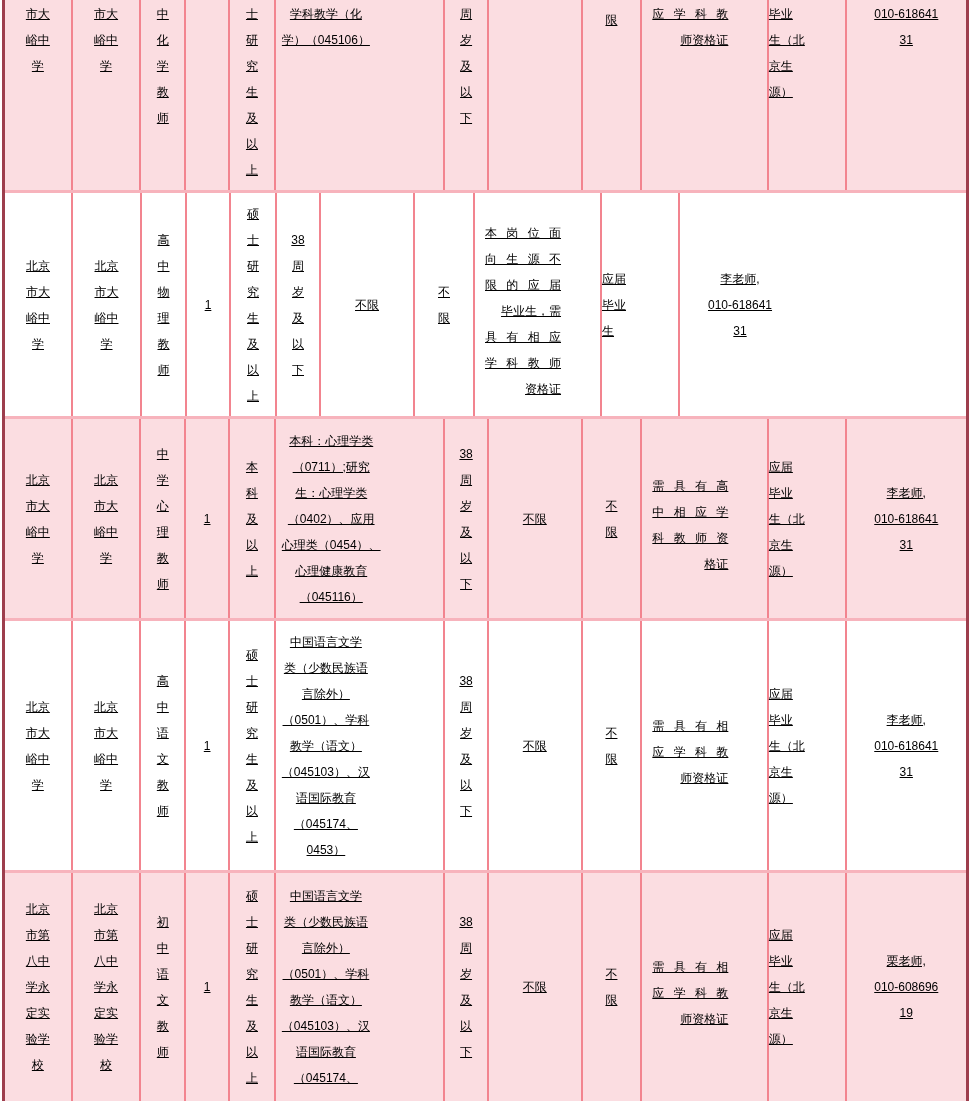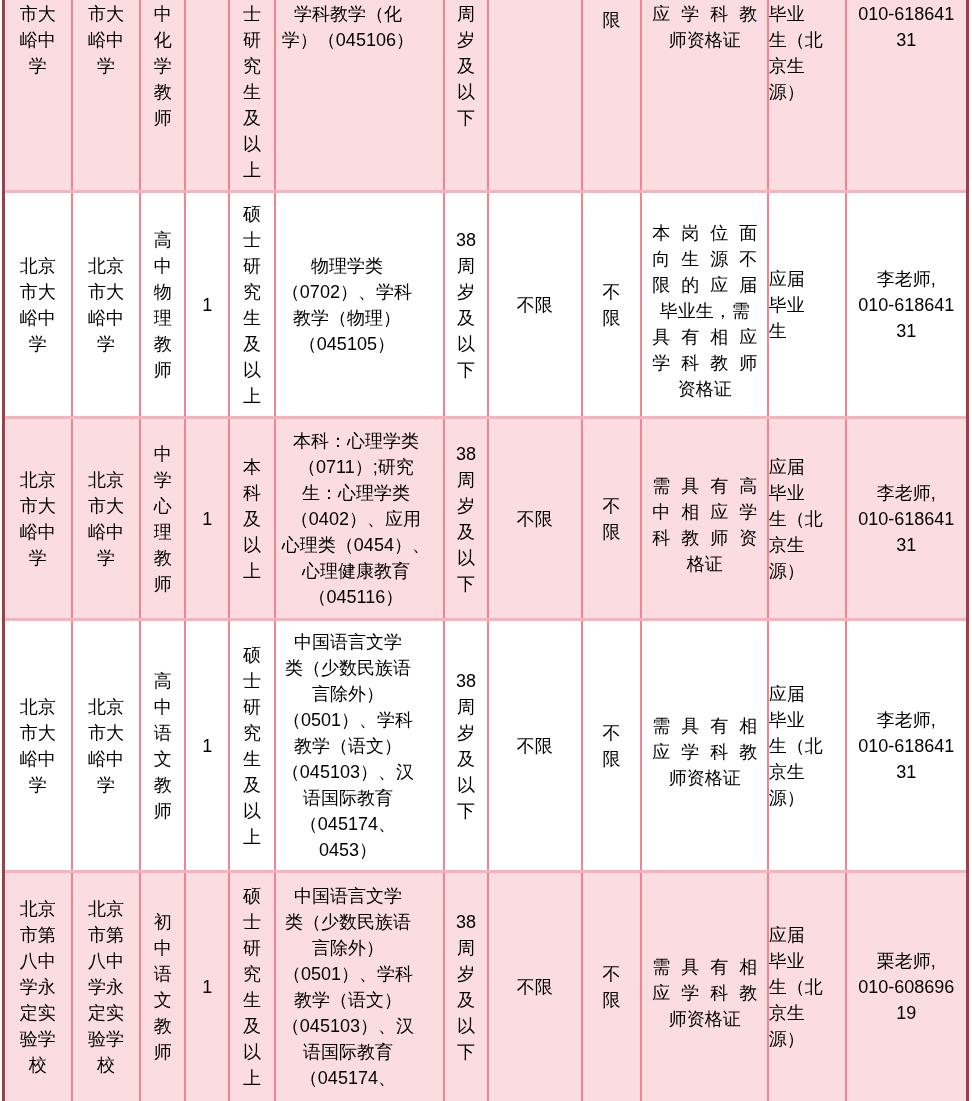--- a/index.html
+++ b/index.html
@@ -17,29 +17,30 @@
   }
   .row{display:flex;border-bottom:3px solid var(--sep);overflow:hidden;}
   .r1{height:193px;background:var(--pink);}
   .r2{height:226px;background:var(--white);}
   .r3{height:202px;background:var(--pink);}
   .r4{height:252px;background:var(--white);}
   .r5{height:228px;background:var(--pink);border-bottom:0;}
   .cell{
     display:grid;place-items:center;justify-items:center;
     text-align:center;white-space:pre-line;
-    font-size:18px;line-height:26px;color:var(--text);
+    font-size:12px;line-height:26px;color:var(--text);
     border-right:2px solid var(--grid);
     height:100%;
+    text-decoration:underline;
   }
   .c1{width:68px}.c2{width:69px}.c3{width:45px}.c4{width:44px}
   .c5{width:46px}.c6{width:170px}.c7{width:44px}.c8{width:94px}
   .c9{width:60px}.c10{width:127px}.c11{width:78px}.c12{width:120px;border-right:0}
   .c6{justify-items:start;text-align:center;padding:0 3px 0 6px;}
-  .c10{justify-items:start;text-align:center;padding:12px 8px 0 10px;word-spacing:6px;}
+  .c10{justify-items:start;text-align:right;padding:12px 8px 0 10px;word-spacing:6px;}
   .c11{justify-items:start;text-align:left;}
   
   .r1 .cell{align-items:start;padding-top:1px;}
   .r1 .c9{padding-top:7px;}
 </style>
 </head>
 <body>
 
 <div class="table-frame">
 
@@ -99,24 +100,20 @@
 师</div>
     <div class="cell c4">1</div>
     <div class="cell c5">硕
 士
 研
 究
 生
 及
 以
 上</div>
-    <div class="cell c6">物理学类
-（0702）、学科
-教学（物理）
-（045105）</div>
     <div class="cell c7">38
 周
 岁
 及
 以
 下</div>
     <div class="cell c8">不限</div>
     <div class="cell c9">不
 限</div>
     <div class="cell c10">本 岗 位 面

